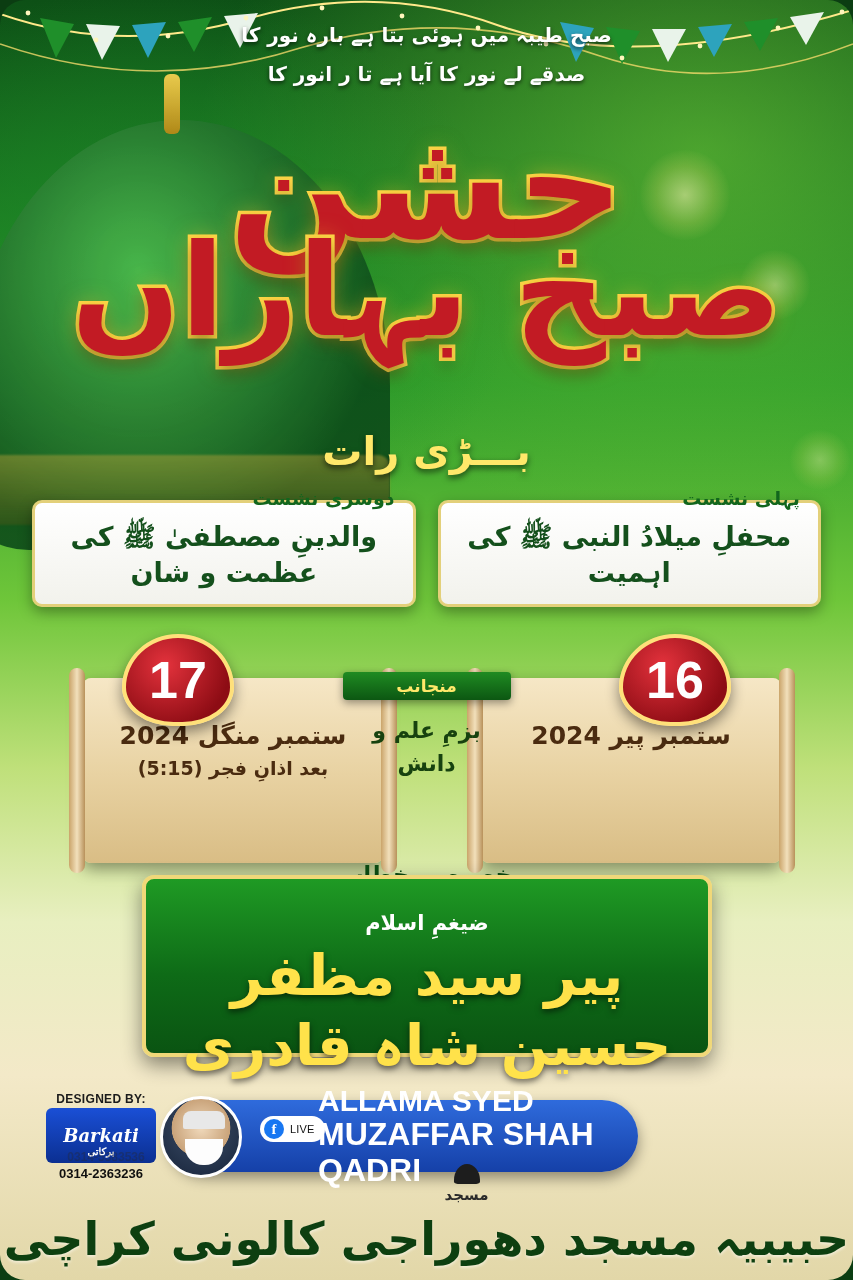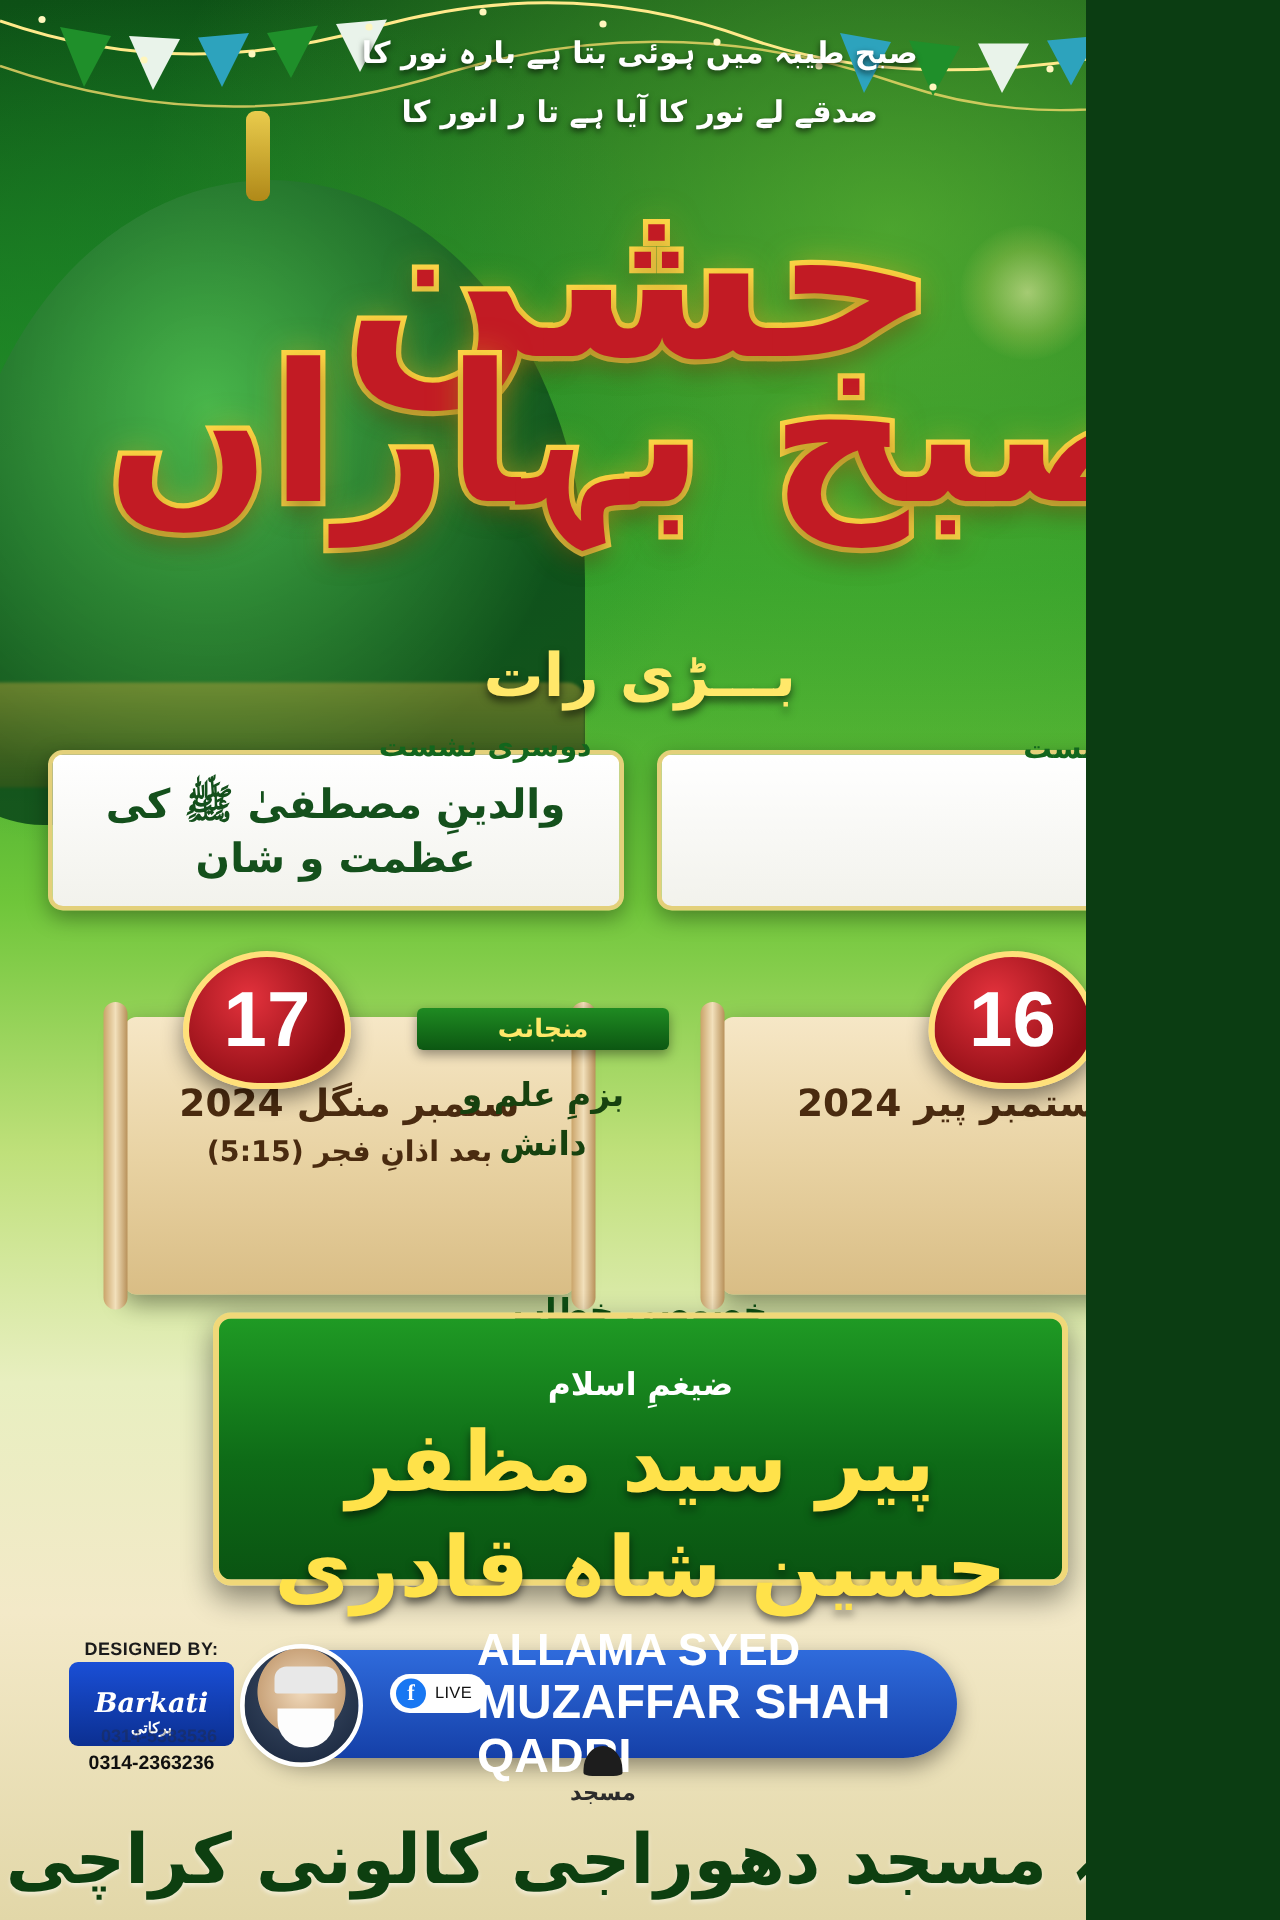--- a/index.html
+++ b/index.html
@@ -4,26 +4,27 @@
 <style>
   * { box-sizing: border-box; margin: 0; padding: 0; }
   html, body {
     width: 853px; height: 1280px;
     font-family: "Liberation Sans", sans-serif;
     background: #0b3d12;
     overflow: hidden;
   }
   .poster {
     position: relative;
-    width: 724px; height: 1280px;
+    width: 853px; height: 1280px;
     overflow: hidden;
     background:
       radial-gradient(ellipse 520px 420px at 18% 22%, rgba(30,140,40,0.85) 0%, rgba(10,70,20,0.0) 70%),
       radial-gradient(ellipse 700px 520px at 82% 12%, rgba(120,210,60,0.55) 0%, rgba(10,70,20,0.0) 72%),
       linear-gradient(180deg, #0d5016 0%, #18711f 14%, #2e9b2a 30%, #6fc63a 47%, #bfe07a 60%, #e8efc0 72%, #f3e9c8 84%, #e2d7a8 100%);
+    border-radius: 25px;
   }
   
   .bokeh { position: absolute; border-radius: 50%; pointer-events: none;
            background: radial-gradient(circle, rgba(255,245,180,0.95) 0%, rgba(255,230,120,0.35) 45%, rgba(255,220,90,0) 72%); }
 
   
   .dome {
     position: absolute; left: -30px; top: 120px; width: 420px; height: 430px;
     background: radial-gradient(ellipse at 40% 35%, rgba(90,200,90,0.75), rgba(10,70,25,0.9) 70%);
     border-radius: 50% 50% 14% 14% / 62% 62% 10% 10%;
@@ -267,20 +268,21 @@
 
   <div class="subtitle-bari urdu">بـــڑی رات</div>
 
   <div class="sessions">
     <div class="session urdu">
       <div class="tag">دوسری نشست</div>
       <div class="txt">والدینِ مصطفیٰ ﷺ کی عظمت و شان</div>
     </div>
     <div class="session urdu">
       <div class="tag">پہلی نشست</div>
+      <div class="txt">محفلِ میلادُ النبی ﷺ کی اہمیت</div>
     </div>
   </div>
 
   <div class="scrolls">
     <div class="scroll scroll-left">
       <div class="dtext urdu">
         <div class="d1">ستمبر منگل 2024</div>
         <div class="d2">بعد اذانِ فجر (5:15)</div>
       </div>
     </div>

